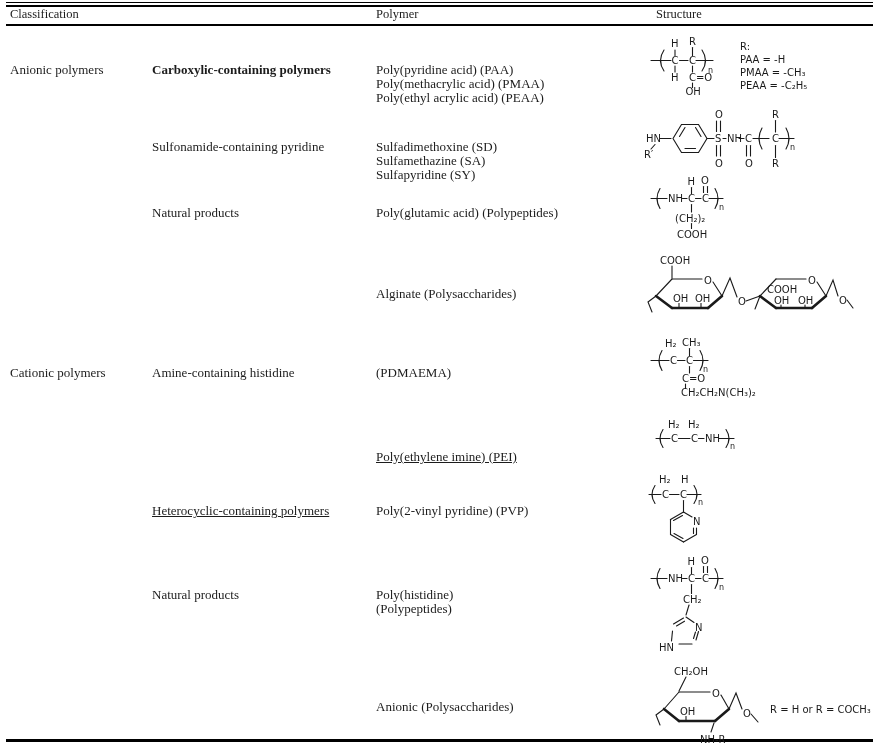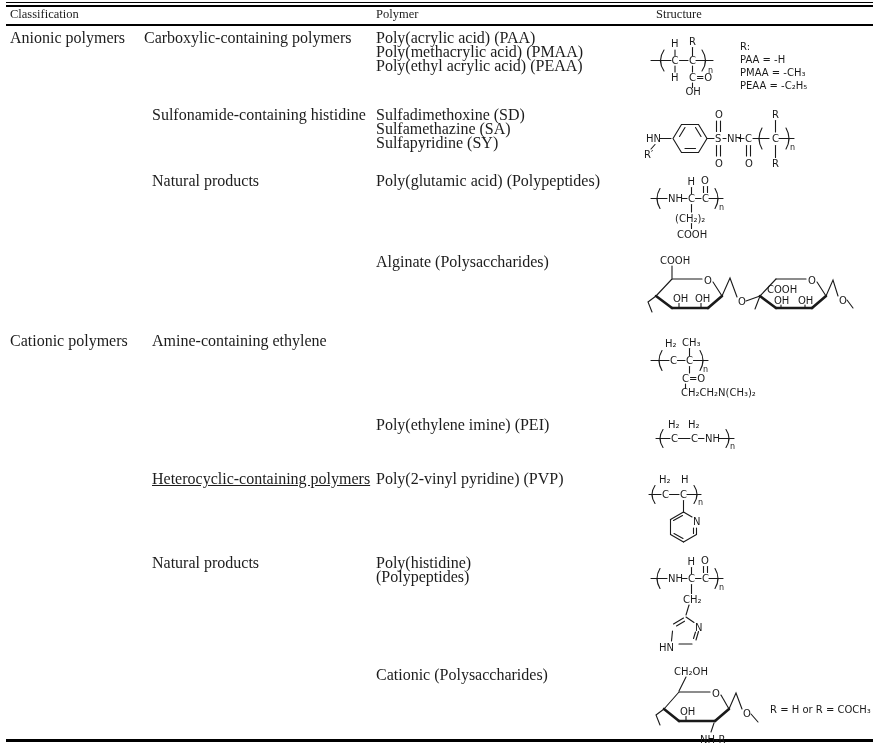--- a/index.html
+++ b/index.html
@@ -1,20 +1,20 @@
 <!DOCTYPE html>
 <html><head>
 <meta charset="utf-8">
 <style>
   html,body{margin:0;padding:0;background:#ffffff;}
   .page{position:relative;width:876px;height:746px;background:#ffffff;
         font-family:"Liberation Serif",serif;color:#1c1c1c;overflow:hidden;}
   .rule{position:absolute;left:6px;right:3px;background:#000;}
   .hdr{position:absolute;font-size:12.5px;color:#1c1c1c;white-space:nowrap;}
-  .cell{position:absolute;font-size:16px;line-height:14px;white-space:nowrap;color:#1c1c1c;}
+  .cell{position:absolute;font-size:13px;line-height:14px;white-space:nowrap;color:#1c1c1c;margin-top:32px;}
   .struct{position:absolute;}
   svg line,svg path,svg polyline,svg polygon{stroke:#1a1a1a;fill:none;stroke-width:1.1;stroke-linecap:round;}
   svg .thick{stroke-width:2.6;}
   svg text{fill:#1a1a1a;stroke:none;font-family:"DejaVu Sans",sans-serif;font-size:10px;}
   svg text.sub{font-size:8px;}
   svg text.lg{font-size:10px;}
 </style>
 </head>
 <body>
 
@@ -24,23 +24,23 @@
   <div class="rule" style="top:5px;height:2px;"></div>
   <div class="rule" style="top:24px;height:2px;"></div>
   <div class="rule" style="top:739px;height:3px;"></div>
 
   <div class="hdr" style="left:10px;top:7px;">Classification</div>
   <div class="hdr" style="left:376px;top:7px;">Polymer</div>
   <div class="hdr" style="left:656px;top:7px;">Structure</div>
 
   <div>
     <div class="cell" style="left:10px;top:31px;">Anionic polymers</div>
-    <div class="cell" style="left:144px;top:31px;">Carboxylic-containing polymers</div>
+    <div class="cell" style="left:152px;top:31px;font-weight:bold;">Carboxylic-containing polymers</div>
     <div class="cell" style="left:376px;top:31px;">
-      <div>Poly(acrylic acid) (PAA)</div>
+      <div>Poly(pyridine acid) (PAA)</div>
       <div>Poly(methacrylic acid) (PMAA)</div>
       <div>Poly(ethyl acrylic acid) (PEAA)</div>
     </div>
     <div class="struct" style="left:645px;top:34px;">
       <svg width="230" height="62">
         <line x1="6" y1="26.5" x2="26" y2="26.5"></line>
           <path d="M19 16 Q12 26.5 19 37"></path>
         <line x1="34.5" y1="26.5" x2="43" y2="26.5"></line>
         <line x1="51" y1="26.5" x2="68" y2="26.5"></line>
           <path d="M57 16 Q64 26.5 57 37"></path>
@@ -59,21 +59,21 @@
         <text x="63" y="39" class="sub">n</text>
         <text x="95" y="16" class="lg">R:</text>
         <text x="95" y="29" class="lg">PAA = -H</text>
         <text x="95" y="42" class="lg">PMAA = -CH₃</text>
         <text x="95" y="55" class="lg">PEAA = -C₂H₅</text>
       </svg>
     </div>
   </div>
 
   <div>
-    <div class="cell" style="left:152px;top:108px;">Sulfonamide-containing histidine</div>
+    <div class="cell" style="left:152px;top:108px;">Sulfonamide-containing pyridine</div>
     <div class="cell" style="left:376px;top:108px;">
       <div>Sulfadimethoxine (SD)</div>
       <div>Sulfamethazine (SA)</div>
       <div>Sulfapyridine (SY)</div>
     </div>
     <div class="struct" style="left:638px;top:106px;">
       <svg width="240" height="66">
         <line x1="13" y1="43" x2="17" y2="38.5"></line>
         <line x1="22" y1="32.5" x2="33" y2="32.5"></line>
         <polygon points="35,32.5 43.5,18.5 60.5,18.5 69,32.5 60.5,46.5 43.5,46.5"></polygon>
@@ -179,22 +179,23 @@
         <text x="168" y="32">O</text>
         <text x="134" y="52">OH</text>
         <text x="158" y="52">OH</text>
         <text x="199" y="52">O</text>
       </svg>
     </div>
   </div>
 
   <div>
     <div class="cell" style="left:10px;top:334px;">Cationic polymers</div>
-    <div class="cell" style="left:152px;top:334px;">Amine-containing ethylene</div>
+    <div class="cell" style="left:152px;top:334px;">Amine-containing histidine</div>
     <div class="cell" style="left:376px;top:334px;">
+      <div>(PDMAEMA)</div>
     </div>
     <div class="struct" style="left:645px;top:334px;">
       <svg width="215" height="64">
         <line x1="6" y1="26.5" x2="24" y2="26.5"></line>
           <path d="M17 16.5 Q11 26.5 17 36.5"></path>
         <line x1="32.5" y1="26.5" x2="40" y2="26.5"></line>
         <line x1="44.5" y1="14.5" x2="44.5" y2="21.5"></line>
         <line x1="48.5" y1="26.5" x2="63" y2="26.5"></line>
           <path d="M55 16.5 Q61 26.5 55 36.5"></path>
         <line x1="44.5" y1="32.5" x2="44.5" y2="39"></line>
@@ -204,21 +205,21 @@
         <text x="25" y="30">C</text>
         <text x="41" y="30">C</text>
         <text x="37" y="48">C=O</text>
         <text x="36" y="62">CH₂CH₂N(CH₃)₂</text>
         <text x="58" y="38" class="sub">n</text>
       </svg>
     </div>
   </div>
 
   <div>
-    <div class="cell" style="left:376px;top:418px;">
+    <div class="cell" style="left:376px;top:418px;text-decoration:underline;">
       <div>Poly(ethylene imine) (PEI)</div>
     </div>
     <div class="struct" style="left:652px;top:416px;">
       <svg width="135" height="38">
         <line x1="4" y1="22.5" x2="18" y2="22.5"></line>
           <path d="M11 13.5 Q5 22.5 11 31.5"></path>
         <line x1="26.5" y1="22.5" x2="38" y2="22.5"></line>
         <line x1="46.5" y1="22.5" x2="52" y2="22.5"></line>
         <line x1="67" y1="22.5" x2="82" y2="22.5"></line>
           <path d="M74 13.5 Q80 22.5 74 31.5"></path>
@@ -298,21 +299,21 @@
         <text x="74" y="34" class="sub">n</text>
         <text x="38" y="47">CH₂</text>
         <text x="50" y="75">N</text>
         <text x="14" y="95">HN</text>
       </svg>
     </div>
   </div>
 
   <div>
     <div class="cell" style="left:376px;top:668px;">
-      <div>Cationic (Polysaccharides)</div>
+      <div>Anionic (Polysaccharides)</div>
     </div>
     <div class="struct" style="left:648px;top:664px;">
       <svg width="230" height="82">
         <line x1="38" y1="13" x2="31" y2="27"></line>
         <line x1="16" y1="45" x2="31" y2="28"></line>
           <line x1="31" y1="28" x2="62" y2="28"></line>
         <line x1="73" y1="31" x2="81" y2="45"></line>
         <line class="thick" x1="81" y1="45" x2="67" y2="57"></line>
         <line class="thick" x1="67" y1="57" x2="31" y2="57"></line>
         <line class="thick" x1="31" y1="57" x2="16" y2="45"></line>

